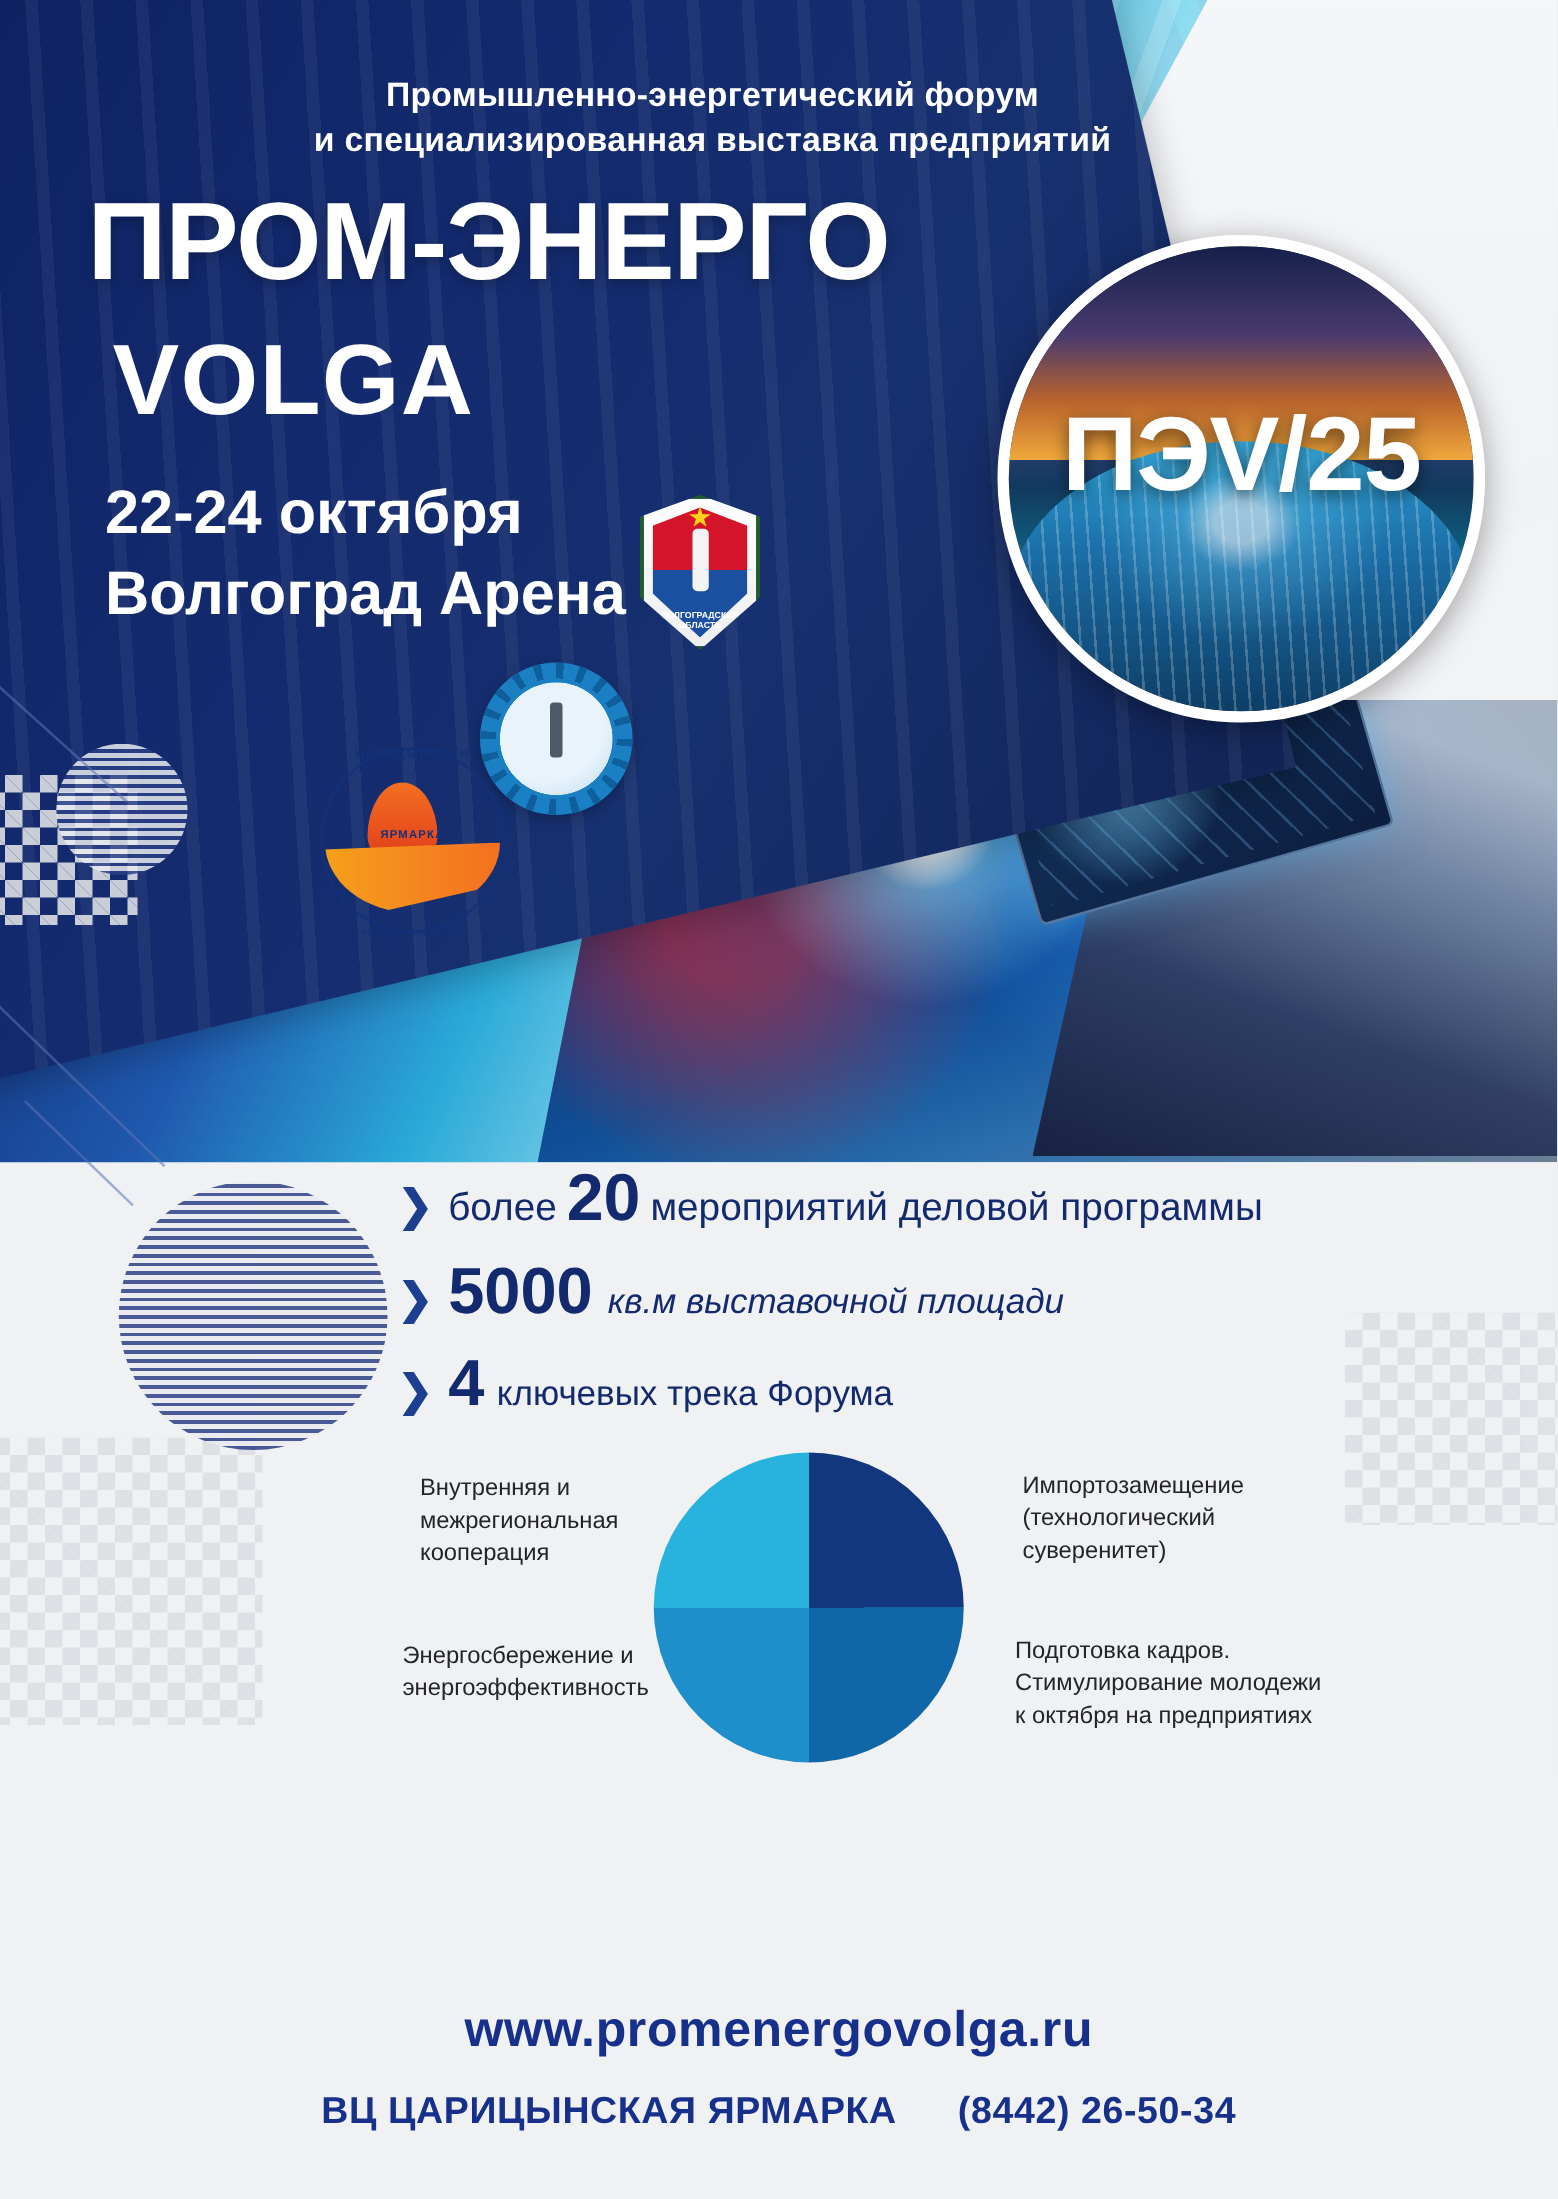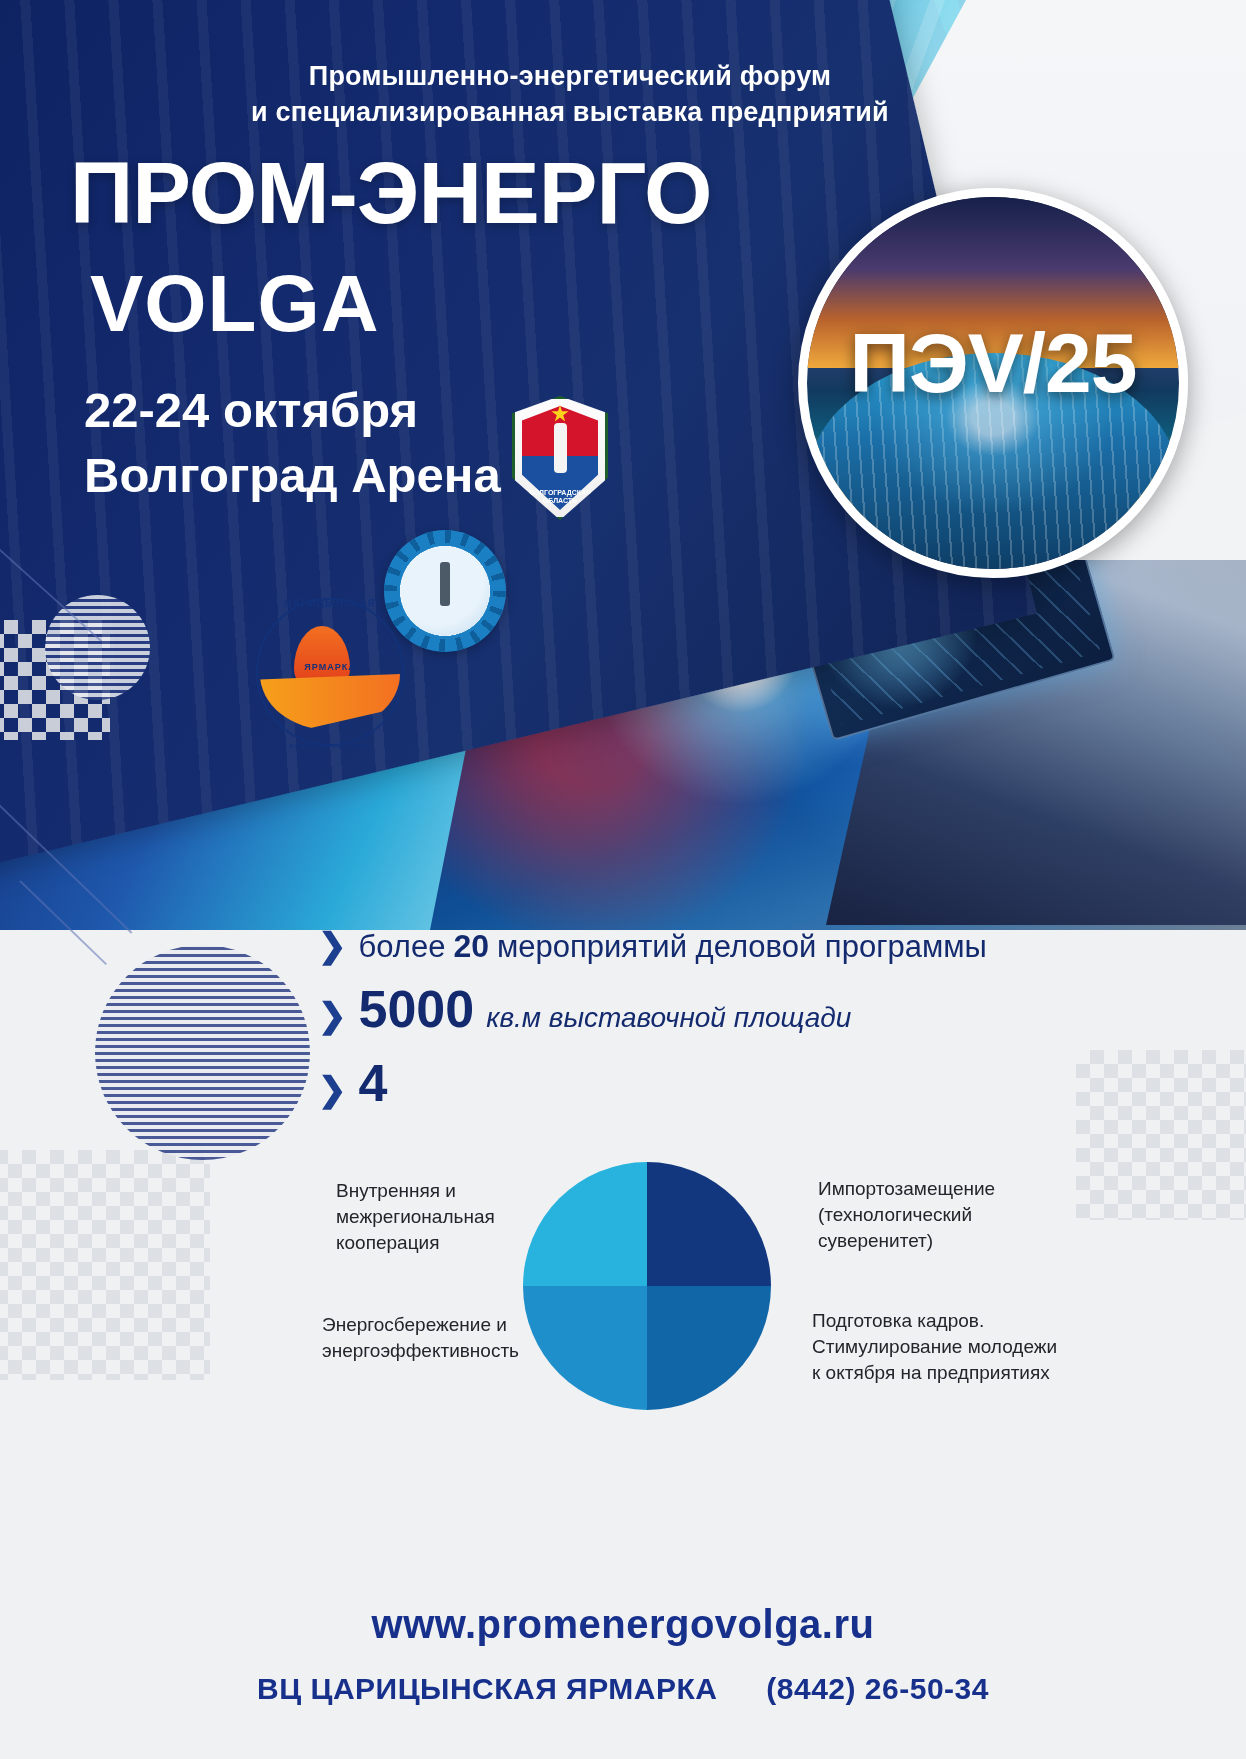--- a/index.html
+++ b/index.html
@@ -219,21 +219,21 @@
 
   
   .bullets{position:absolute;left:318px;top:928px;width:780px;}
   .brow{display:flex;align-items:baseline;margin-bottom:14px;}
   .chev{
     color:#1d3f8f;font-size:34px;font-weight:bold;margin-right:12px;line-height:1;
   }
   .bnum{color:#132a6e;font-weight:bold;}
   .btext{color:#132a6e;}
   .r1 .bpre{font-size:31px;color:#132a6e;}
-  .r1 .bnum{font-size:32px;margin:0 8px;}
+  .r1 .bnum{font-size:53px;margin:0 8px;}
   .r1 .btext{font-size:31px;}
   .r2 .bnum{font-size:52px;margin-right:12px;}
   .r2 .btext{font-size:28px;font-style:italic;}
   .r3 .bnum{font-size:52px;margin-right:10px;}
   .r3 .btext{font-size:28px;}
 
   
   .pie-area{position:absolute;left:0;top:1150px;width:1246px;height:270px;}
   .pie{
     position:absolute;left:523px;top:12px;width:248px;height:248px;border-radius:50%;
@@ -337,20 +337,21 @@
       <span class="btext">мероприятий деловой программы</span>
     </div>
     <div class="brow r2">
       <span class="chev">❯</span>
       <span class="bnum">5000</span>
       <span class="btext">кв.м выставочной площади</span>
     </div>
     <div class="brow r3">
       <span class="chev">❯</span>
       <span class="bnum">4</span>
+      <span class="btext">ключевых трека Форума</span>
     </div>
   </div>
 
   <div class="pie-area">
     <div class="pie"></div>
     <div class="pie-lbl" id="pl-tl">Внутренняя и межрегиональная кооперация</div>
     <div class="pie-lbl" id="pl-bl">Энергосбережение и энергоэффективность</div>
     <div class="pie-lbl" id="pl-tr">Импортозамещение (технологический суверенитет)</div>
     <div class="pie-lbl" id="pl-br">Подготовка кадров. Стимулирование молодежи к октября на предприятиях</div>
   </div>

